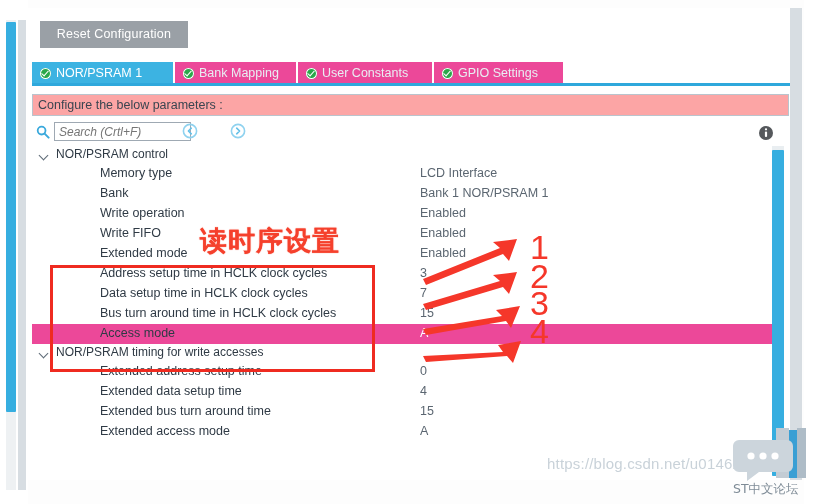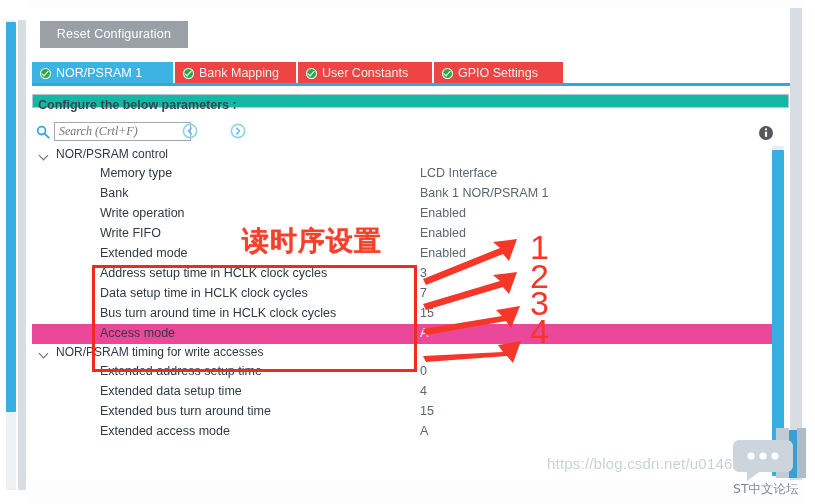--- a/index.html
+++ b/index.html
@@ -35,48 +35,48 @@
 
   
   .tabbar{position:absolute;left:4px;top:54px;width:696px;height:22px;}
   .tabbar-underline{position:absolute;left:4px;top:75px;width:758px;height:3px;background:#2fa8dc;}
   .tab{
     position:absolute;top:0;height:22px;
     display:flex;align-items:center;gap:5px;
     padding:0 10px 0 8px;box-sizing:border-box;
     font-size:12.5px;color:#e8eef3;white-space:nowrap;cursor:pointer;
   }
-  .tab.inactive{background:#ef4444;}
+  .tab.inactive{background:#ec4899;}
   .tab.active{background:#3cb3e2;color:#ffffff;}
   .tab-sep{position:absolute;top:0;width:2px;height:22px;background:#ffffff;}
   .chk{
     width:11px;height:11px;border-radius:50%;
     background:#2aa84a;position:relative;flex:0 0 auto;
     box-shadow:inset 0 0 0 1px #ffffff;
   }
   .chk:after{
     content:"";position:absolute;left:3px;top:1.5px;
     width:3px;height:6px;border:solid #ffffff;border-width:0 1.6px 1.6px 0;
     transform:rotate(42deg);
   }
 
   
   .cfgbar{
-    position:absolute;left:4px;top:86px;width:757px;height:14px;
-    border:1px solid #b9c4cd;box-sizing:border-box;background:#14b8a6;
-    font-size:12.5px;color:#3a4550;line-height:20px;padding-left:5px;font-weight:bold;
+    position:absolute;left:4px;top:86px;width:757px;height:22px;
+    border:1px solid #b9c4cd;box-sizing:border-box;background:#fca5a5;
+    font-size:12.5px;color:#3a4550;line-height:20px;padding-left:5px;
   }
 
   
   .searchrow{position:absolute;left:4px;top:112px;width:757px;height:26px;}
   .mag{position:absolute;left:4px;top:5px;width:14px;height:14px;}
   .search-input{
     position:absolute;left:22px;top:2px;width:137px;height:19px;
     border:1px solid #9fa9b3;box-sizing:border-box;background:#ffffff;
-    font-family:Liberation Serif, serif;font-size:12px;
+    font-family:Liberation Sans, sans-serif;font-size:12px;
     font-style:italic;color:#8e98a2;padding-left:4px;outline:none;
   }
   .navbtn{position:absolute;top:3px;width:16px;height:16px;cursor:pointer;}
   .navbtn.prev{left:150px;}
   .navbtn.next{left:198px;}
 
   .info-icon{position:absolute;left:730px;top:117px;width:16px;height:16px;cursor:pointer;}
 
   
   .inner-sb-track{position:absolute;left:744px;top:138px;width:12px;height:330px;background:#e9eef1;}
@@ -95,21 +95,21 @@
   }
   .grp-label{position:absolute;left:24px;top:1px;font-size:12px;color:#2f3a45;white-space:nowrap;}
 
   .row{position:relative;height:20px;}
   .row.sel{background:#ec4899;}
   .row .name{position:absolute;left:68px;top:2px;font-size:12.5px;color:#2f3a45;white-space:nowrap;}
   .row .val{position:absolute;left:388px;top:2px;font-size:12.5px;color:#5b6671;white-space:nowrap;}
   .row.sel .val{color:#ffffff;}
 
   
-  .anno{position:absolute;pointer-events:none;margin-left:42px;}
+  .anno{position:absolute;pointer-events:none;}
   #redbox{
     left:50px;top:265px;width:325px;height:107px;
     border:3px solid #ef2b20;box-sizing:border-box;
   }
   #cn-note{
     left:200px;top:223px;
     font-family:"DejaVu Sans","Liberation Sans",sans-serif;
     font-size:27px;font-weight:bold;color:#f5402c;
     letter-spacing:1px;white-space:nowrap;
     text-shadow:0 0 1px #f5402c;

